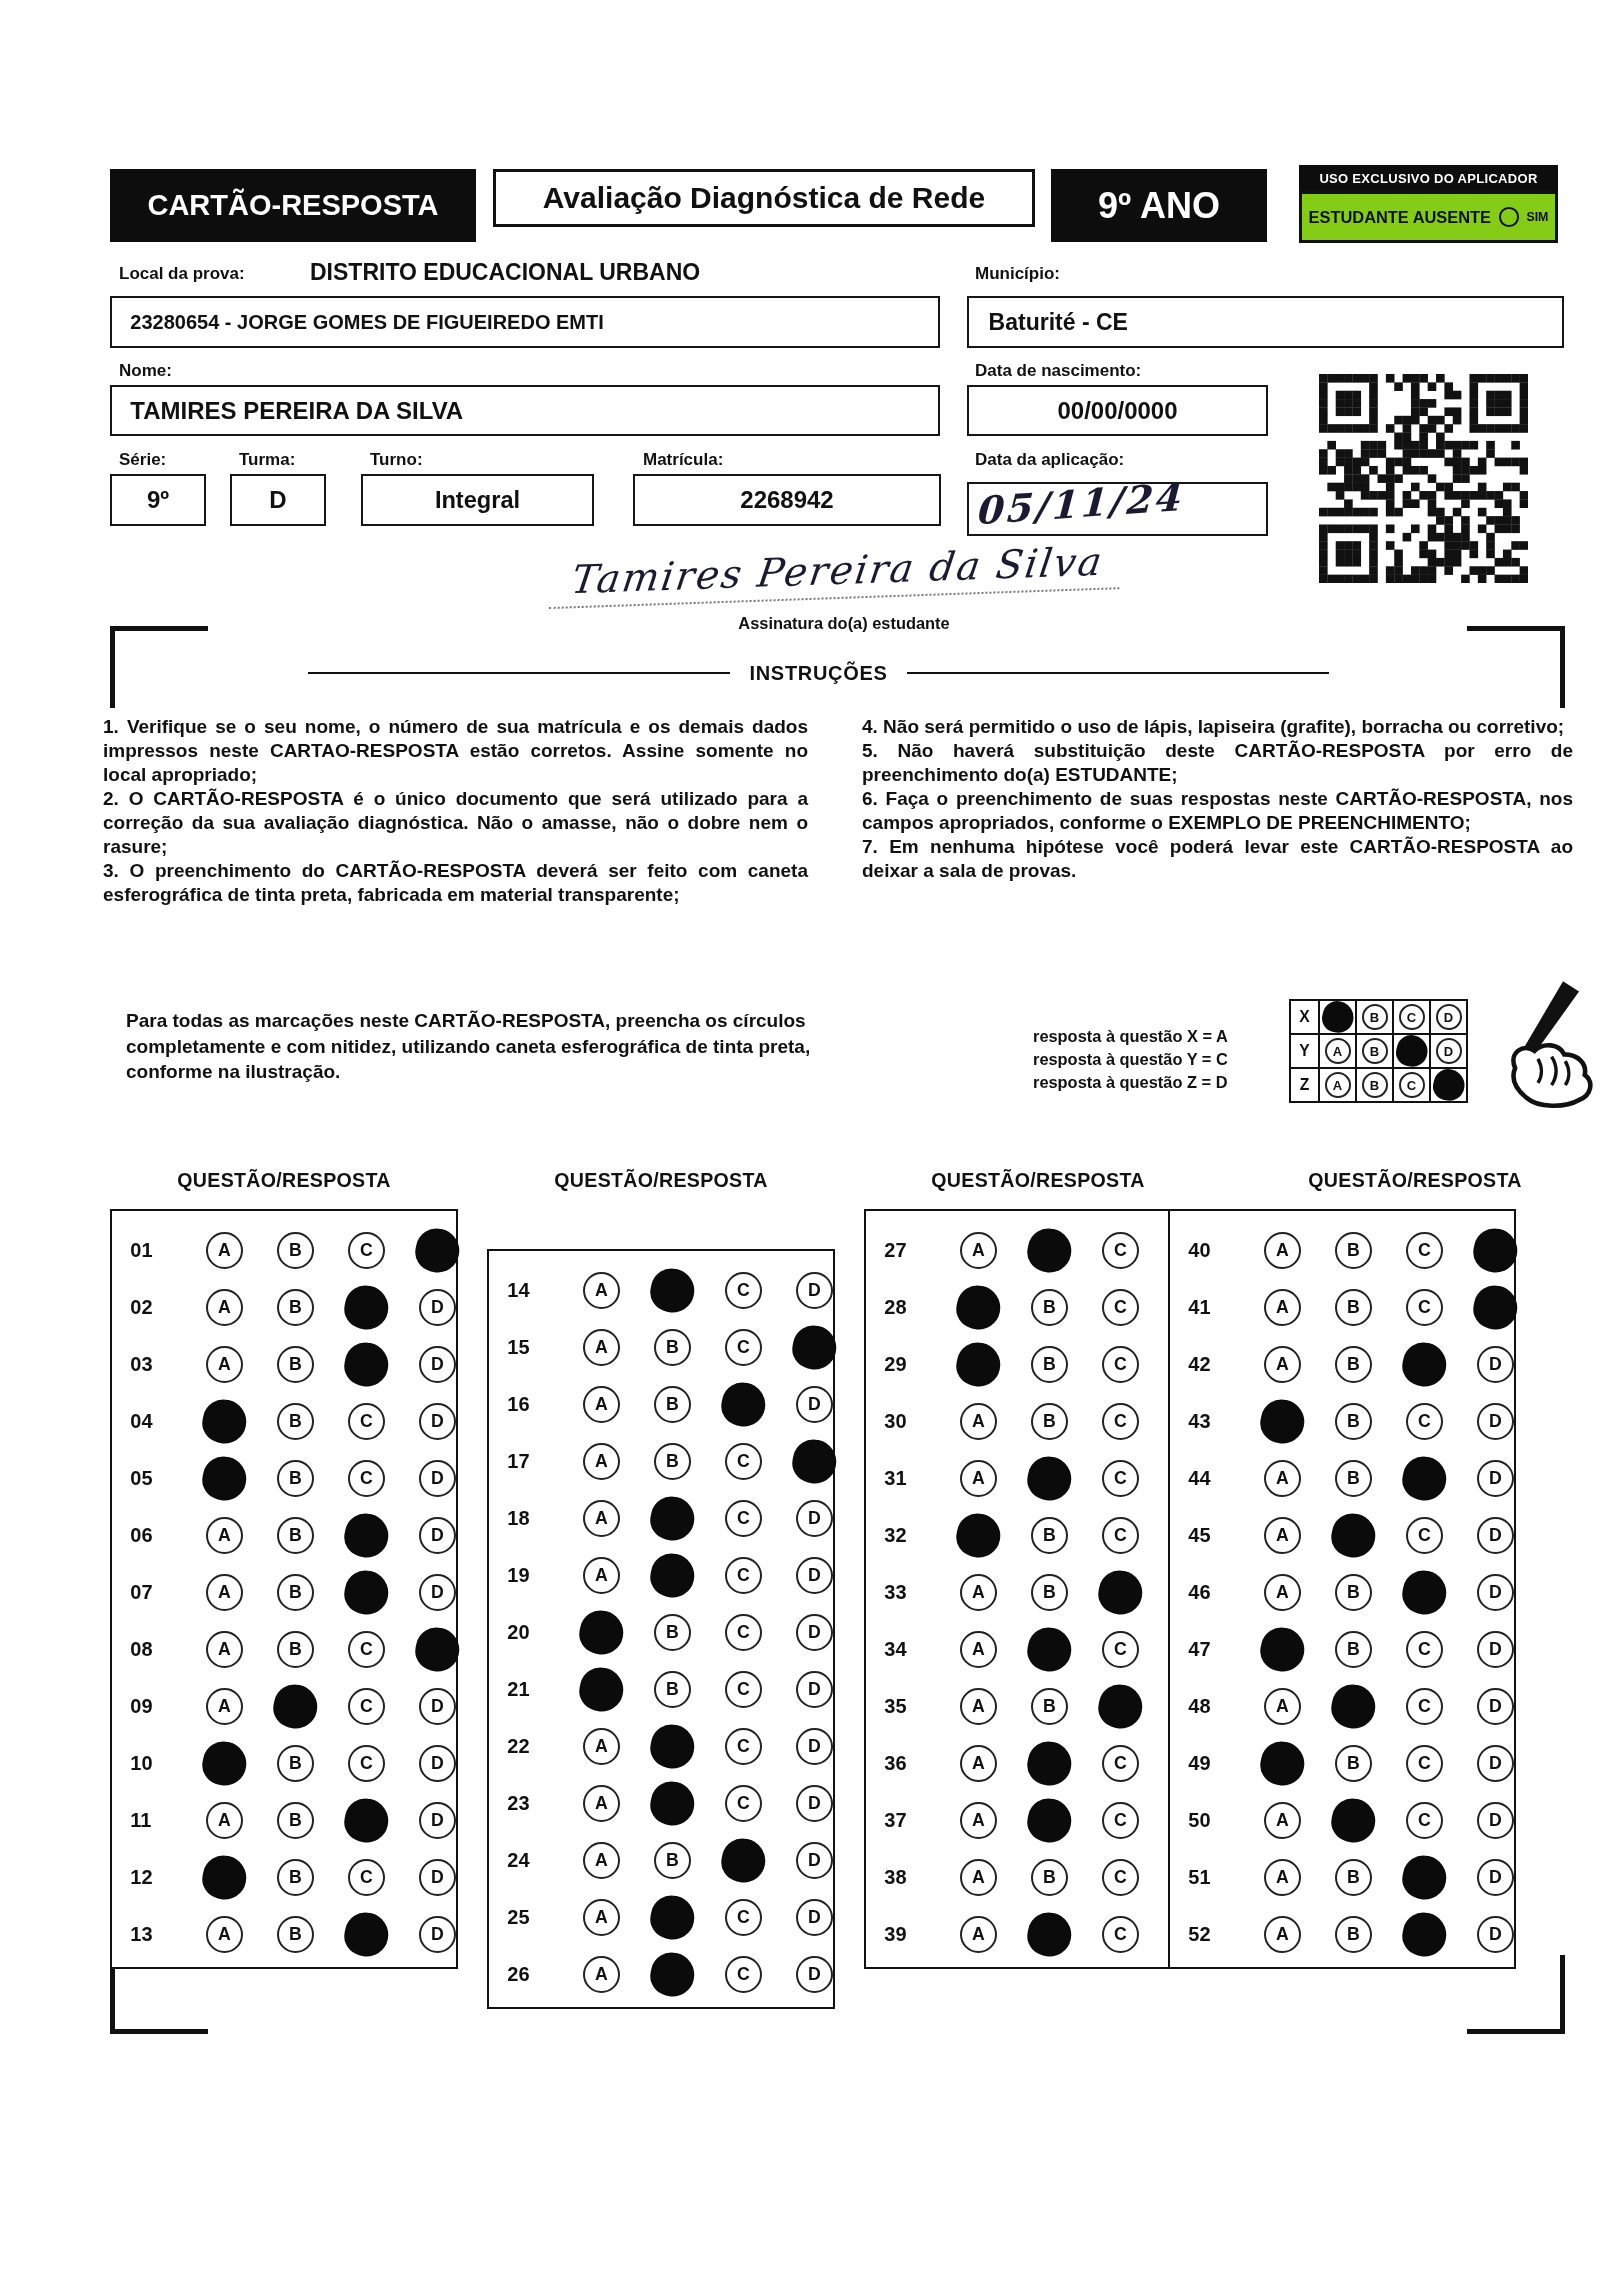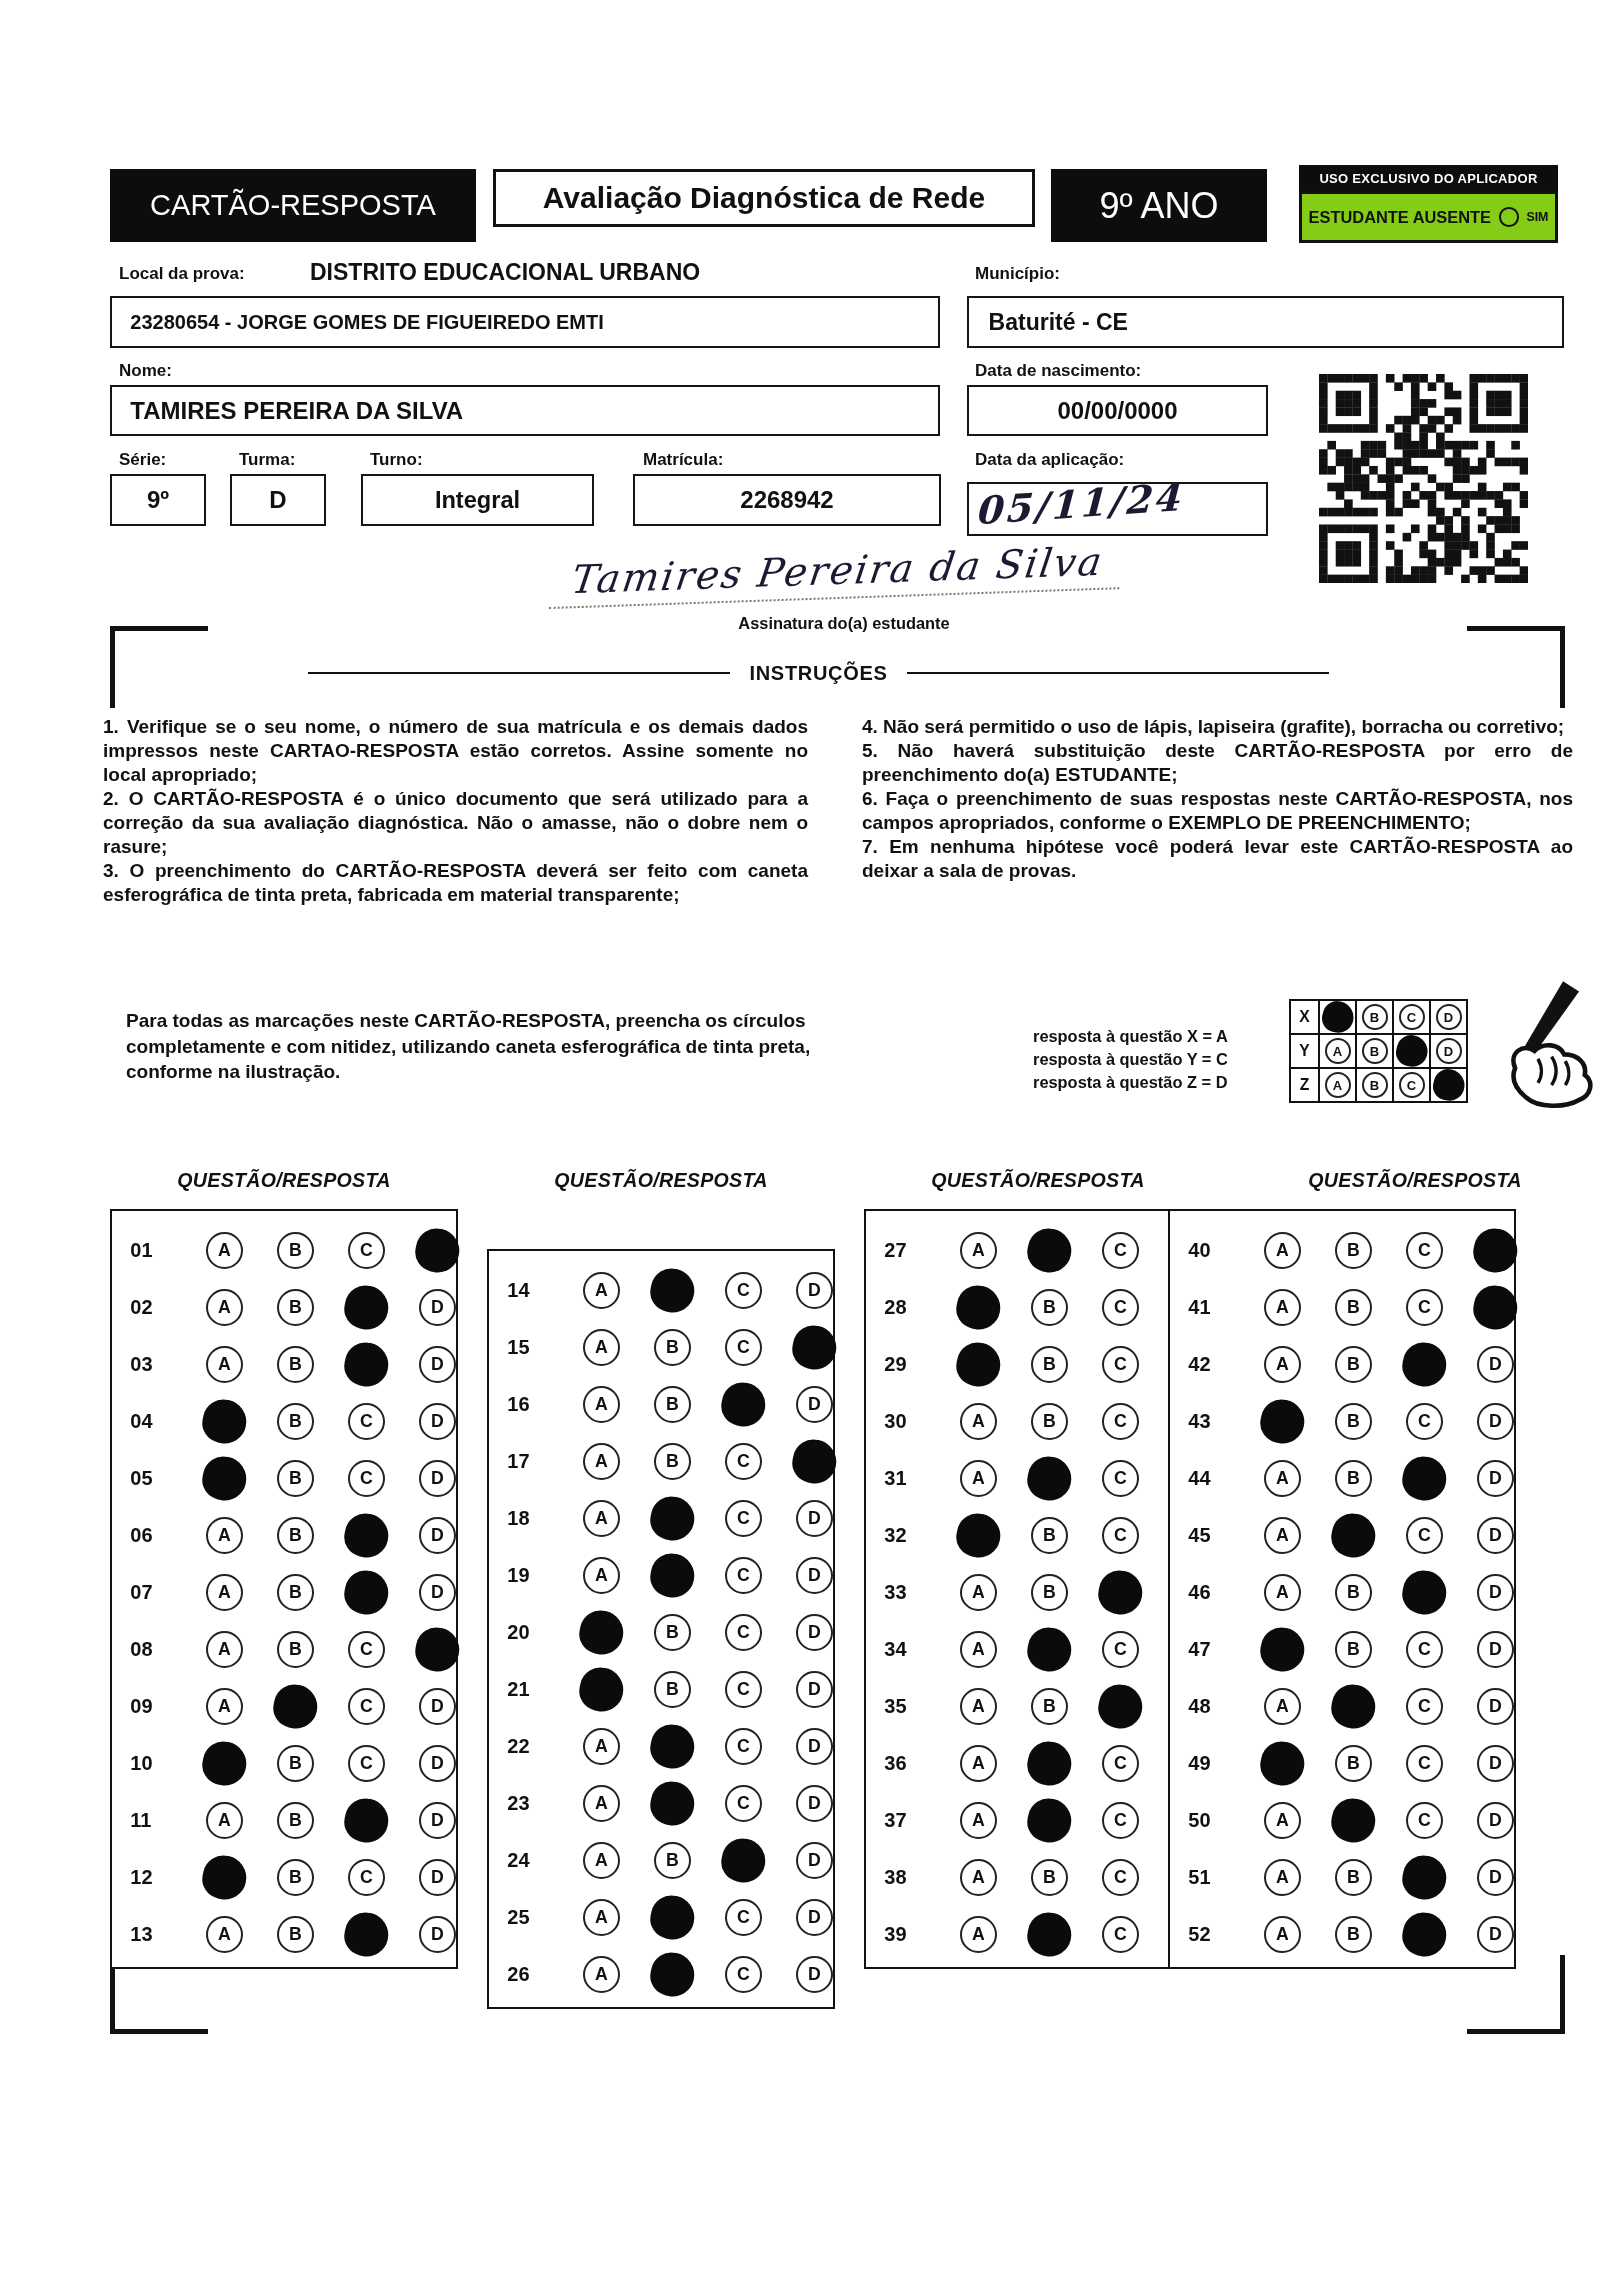--- a/index.html
+++ b/index.html
@@ -4,21 +4,21 @@
 <title>CARTÃO-RESPOSTA</title>
 <style>
   * { margin:0; padding:0; box-sizing:border-box; }
   html,body { background:#e8e8e8; }
   body { font-family:"Liberation Sans", sans-serif; color:#111; }
   .page { position:relative; width:1623px; height:2295px; background:#ffffff; overflow:hidden; margin:0 auto; }
   .abs { position:absolute; }
   .bold { font-weight:bold; }
 
   
-  .black-box { background:#0d0d0d; color:#fff; display:flex; align-items:center; justify-content:center; font-weight:normal; }
+  .black-box { background:#0d0d0d; color:#fff; display:flex; align-items:center; justify-content:center; font-weight:bold; }
   .title-box { border:3.9px solid #111; display:flex; align-items:center; justify-content:center; font-weight:bold; background:#fff; }
   .aplicador-bar { background:#0d0d0d; color:#fff; display:flex; align-items:center; justify-content:center; font-weight:bold; font-size:13px; letter-spacing:0.3px; }
   .ausente-box { border:3.3px solid #111; display:flex; align-items:center; justify-content:center; gap:7.9px; font-weight:bold; background:#84cc16; }
   .absent-circle { width:19.6px; height:19.6px; border:2px solid #111; border-radius:50%; display:inline-block; }
 
   
   .flabel { font-weight:bold; font-size:17px; }
   .field-box { border:2.6px solid #151515; display:flex; align-items:center; font-weight:bold; background:#fff; }
   .center { justify-content:center; }
   .handwrite { font-family:"DejaVu Serif", serif; font-style:italic; color:#1a1a33; }
@@ -36,21 +36,21 @@
   .ex-line { font-size:16.4px; line-height:23px; font-weight:bold; }
 
   
   .eg-row { display:flex; }
   .eg-cell { width:39px; height:36px; border:2px solid #111; display:flex; align-items:center; justify-content:center; margin:-1px; background:#fff; }
   .eg-label { width:31px; font-weight:bold; font-size:15.7px; }
   .eg-opt { width:26px; height:26px; border:2px solid #222; border-radius:50%; display:flex; align-items:center; justify-content:center; font-size:13px; font-weight:bold; }
   .eg-opt.filled { background:#0b0b0b; border-color:#0b0b0b; color:transparent; transform:scale(1.2) rotate(14deg); border-radius:47% 53% 50% 45%; }
 
   
-  .q-header { font-size:19.6px; font-weight:bold; text-align:center; letter-spacing:0.3px;font-style:italic; }
+  .q-header { font-size:19.6px; font-weight:bold; text-align:center; letter-spacing:0.3px; }
   .ans-box { border:2.6px solid #111; padding:10.5px 0 0 18.3px; background:#fff; }
   .ans-row { display:flex; align-items:center; height:57px; gap:34px; }
   .q-num { width:42px; font-size:20px; font-weight:bold; }
   .opt { flex:0 0 auto; width:37px; height:37px; border:2.6px solid #222; border-radius:50%; display:flex; align-items:center; justify-content:center; font-size:17.7px; font-weight:bold; }
   .opt.filled { background:#0b0b0b; border-color:#0b0b0b; color:transparent; transform:scale(1.18) rotate(12deg); border-radius:48% 52% 50% 46%; }
 
   .sig-label { font-size:16.4px; font-weight:bold; text-align:center; }
 </style>
 </head>
 <body>

